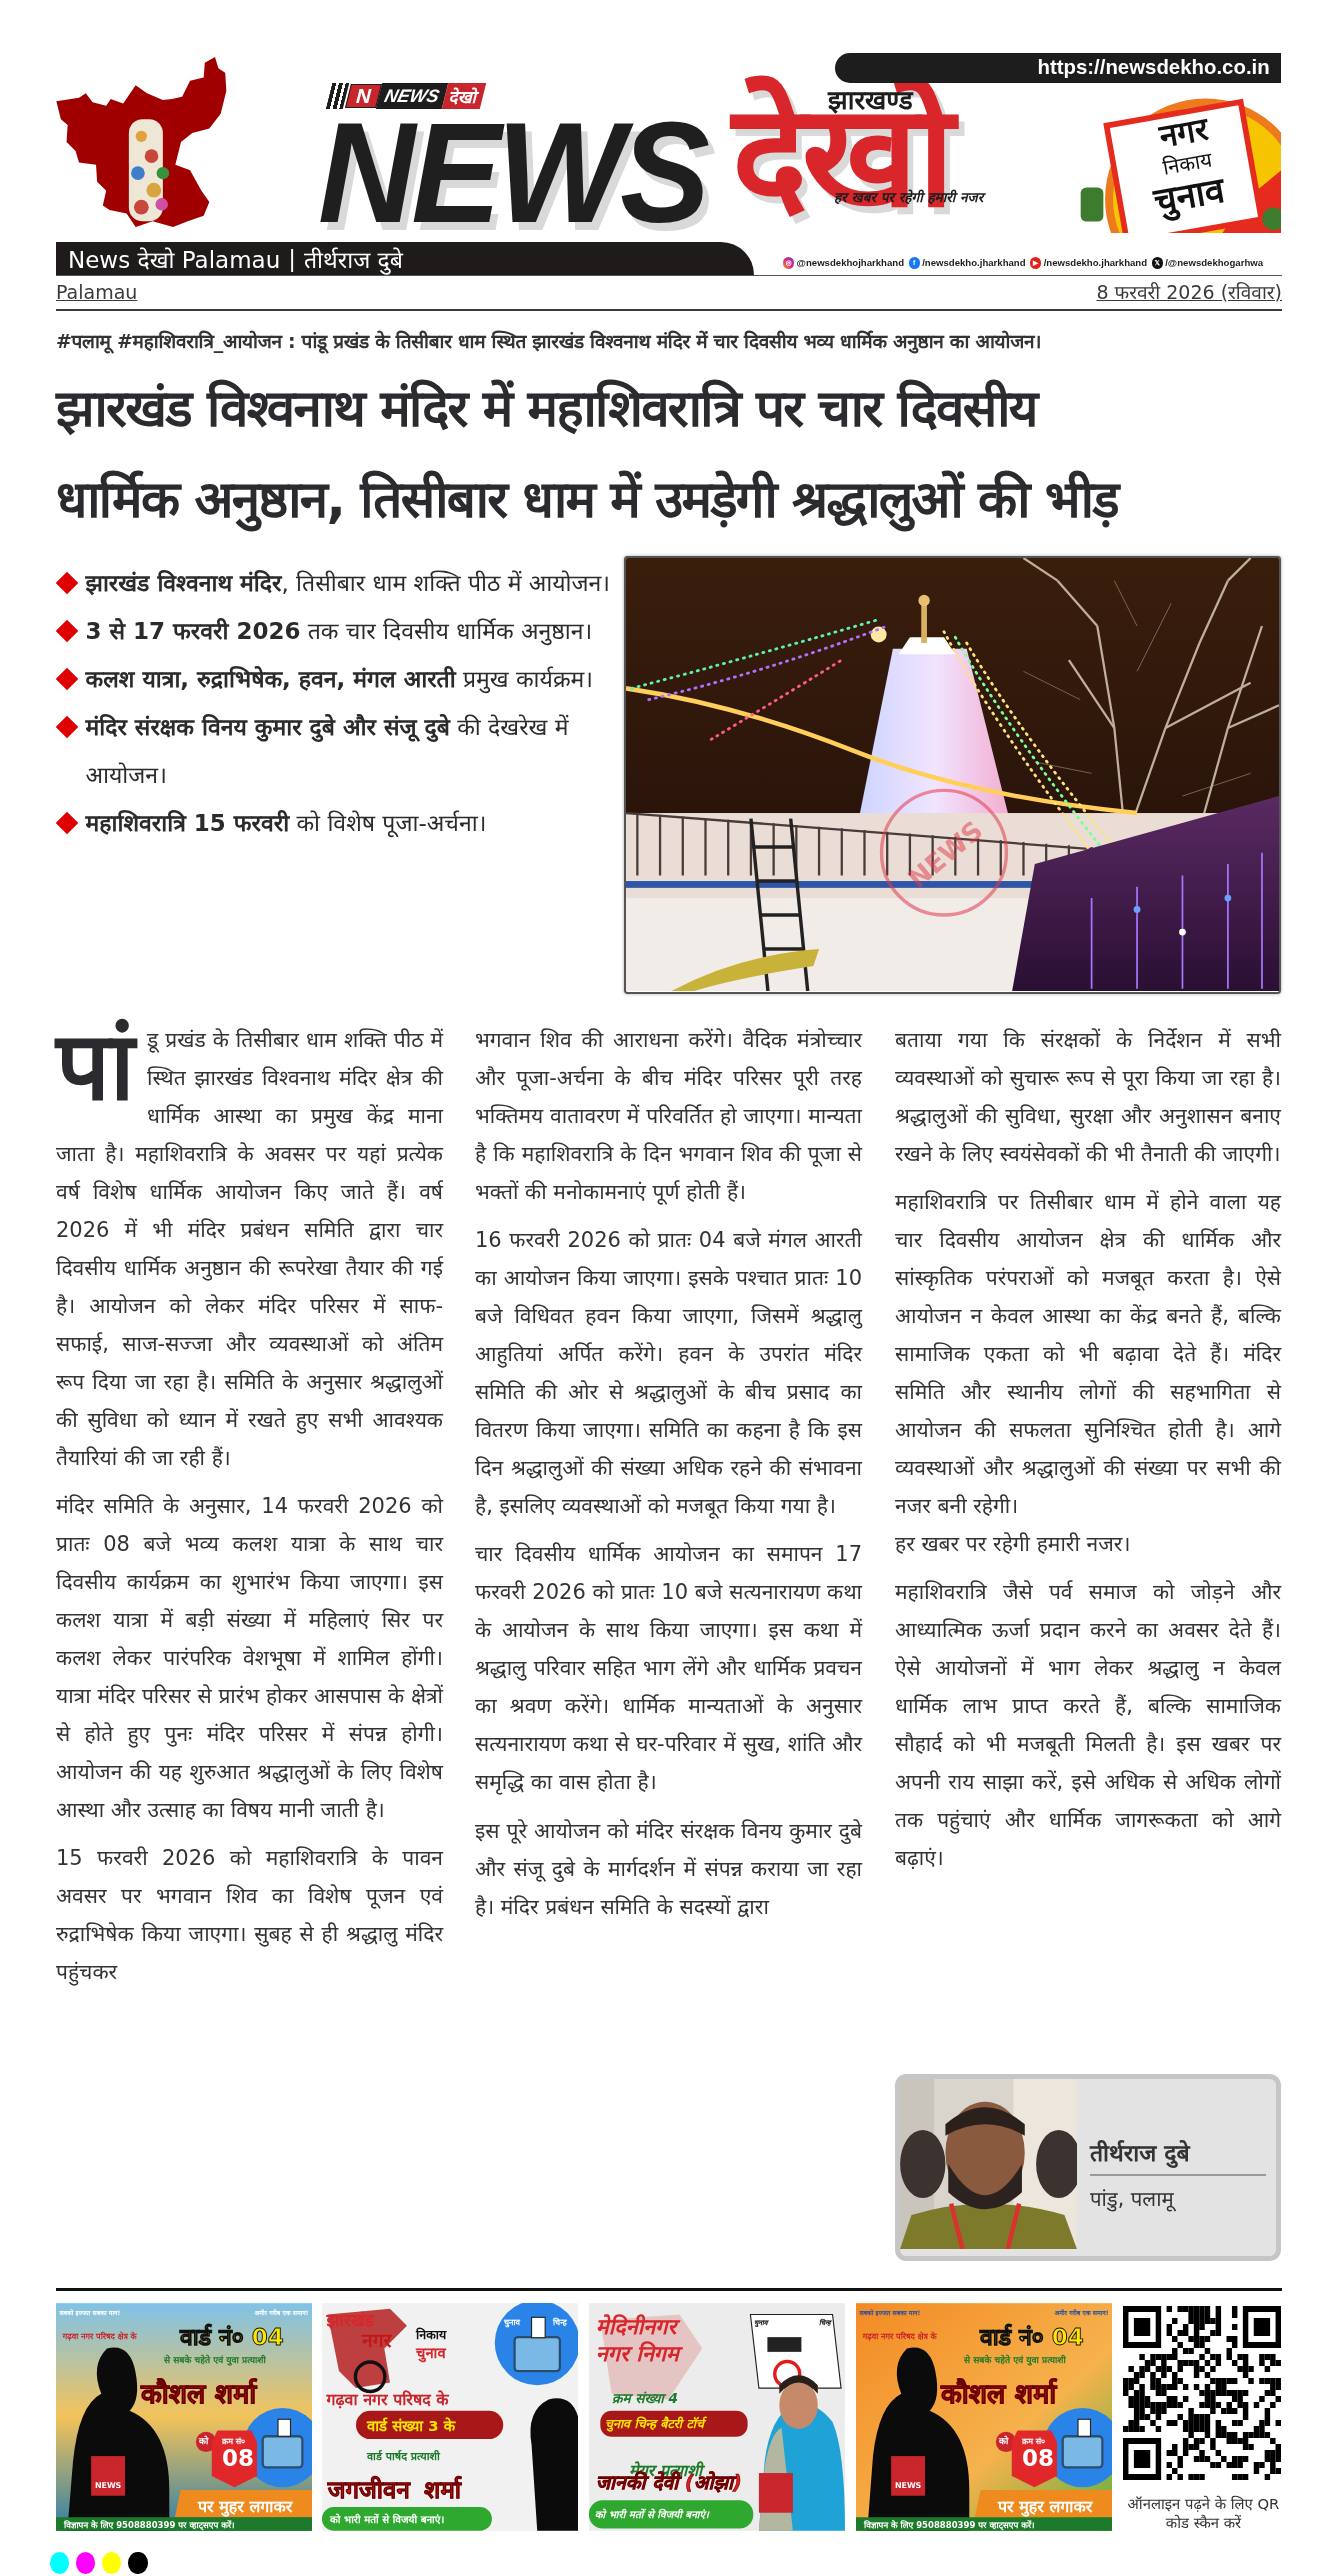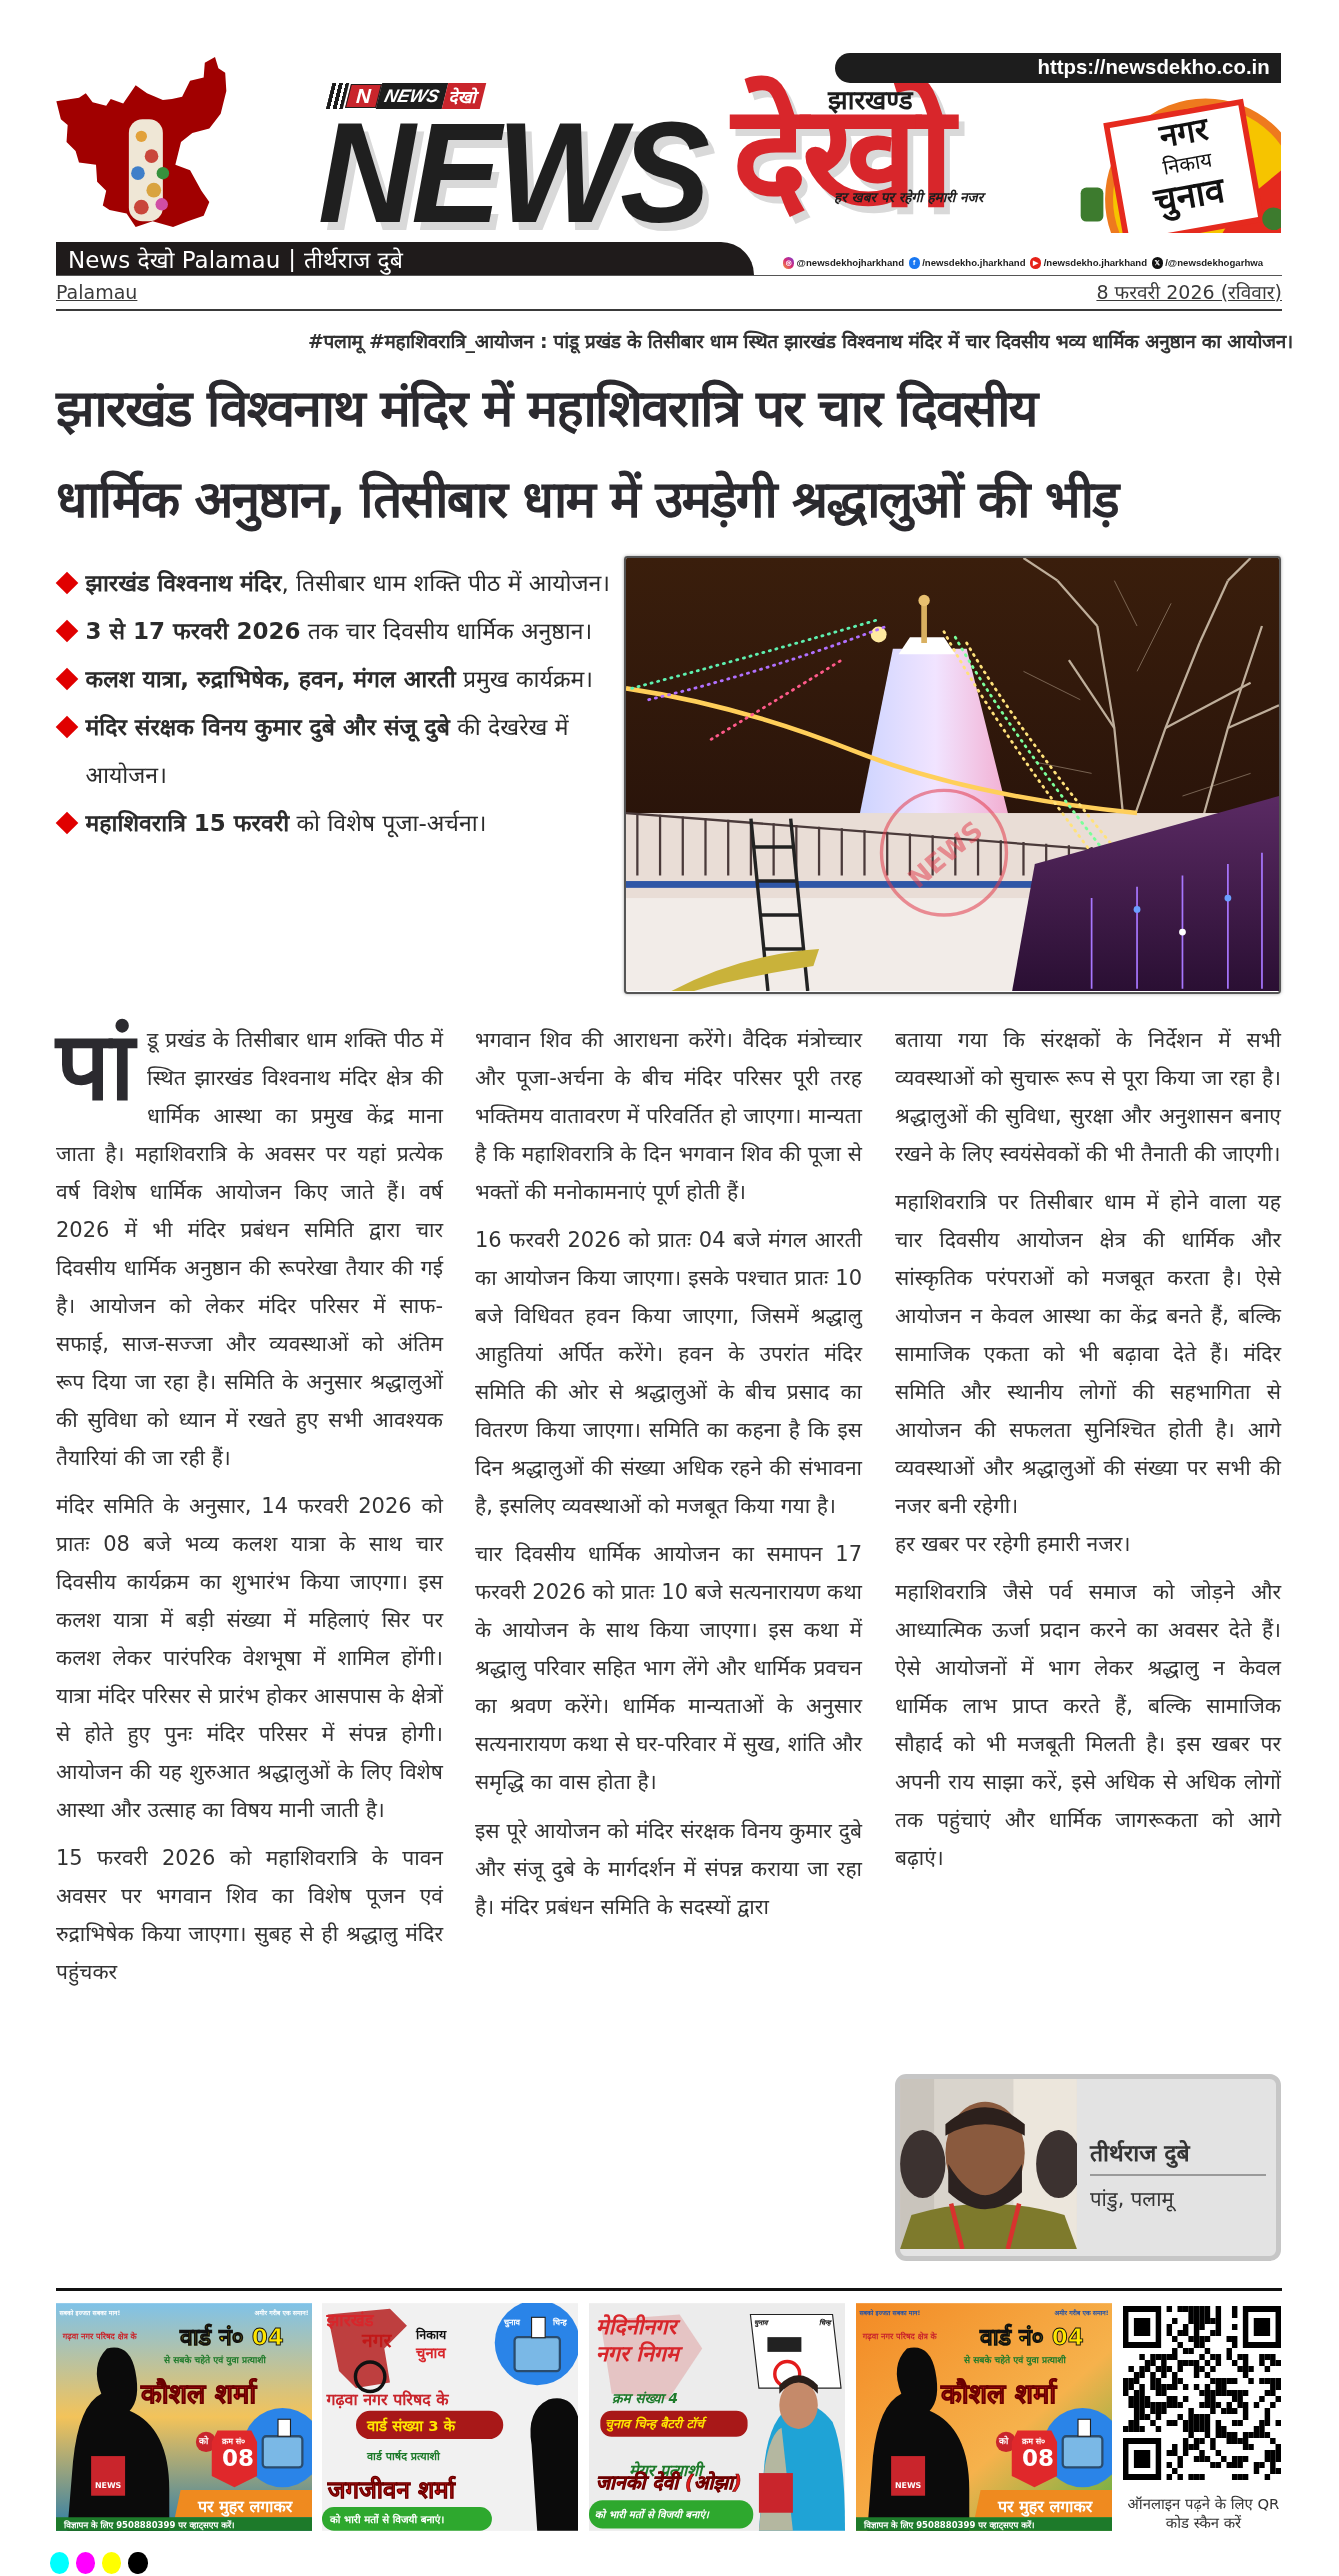--- a/index.html
+++ b/index.html
@@ -28,21 +28,21 @@
   .black-band-text .sep { margin: 0 8px; }
   .social-bar { position: absolute; left: 783px; top: 254px; height: 18px; display: flex; align-items: center; gap: 4.5px; font: bold 9.6px "Liberation Sans", sans-serif; color: #1d1d1d; white-space: nowrap; }
   .social-bar .si { width: 11.3px; height: 11.3px; border-radius: 50%; display: inline-flex; align-items: center; justify-content: center; color: #fff; font-size: 6.8px; font-weight: bold; }
   .social-bar .item { display: flex; align-items: center; gap: 2.3px; }
   .band-rule { position: absolute; left: 56px; top: 275px; width: 1226px; height: 1.1px; background: #555; }
 
   .dateline { position: absolute; left: 56px; top: 278px; width: 1226px; height: 27px; display: flex; justify-content: space-between; align-items: center; font: 19px "DejaVu Sans", sans-serif; color: #3a3a3a; text-decoration: underline; }
   .dateline-rule { position: absolute; left: 56px; top: 309px; width: 1226px; height: 1.7px; background: #3a3a3a; }
 
   
-  .kicker { position: absolute; left: 56px; top: 328px; width: 1237px; font: bold 19px "DejaVu Sans", sans-serif; color: #333; white-space: nowrap; letter-spacing: -0.3px; text-align: right; }
+  .kicker { position: absolute; left: 56px; top: 328px; width: 1237px; font: bold 19px "DejaVu Sans", sans-serif; color: #333; white-space: nowrap; letter-spacing: -0.3px; }
   .headline { position: absolute; left: 56px; top: 363px; width: 1237px; font: bold 51px/91px "DejaVu Sans", sans-serif; color: #2b2a2f; letter-spacing: -1.7px; }
 
   
   .highlights { position: absolute; left: 56px; top: 559px; width: 556px; list-style: none; }
   .highlights li { position: relative; padding-left: 29.5px; font: 23px/48px "DejaVu Sans", sans-serif; color: #2b2b2b; margin-bottom: 0; }
   .highlights li .diamond { position: absolute; left: 3.4px; top: 16px; width: 16px; height: 16px; background: #e00000; transform: rotate(45deg); }
   .highlights li b { font-weight: bold; }
 
   .hero-photo { position: absolute; left: 624px; top: 556px; width: 657px; height: 438px; border: 2.3px solid #555; border-radius: 3.4px; overflow: hidden; box-shadow: 0 0 3.4px rgba(0,0,0,0.35); }
 
@@ -343,21 +343,21 @@
   </svg>
   <div class="ad-text" style="left:4.5px;top:4.5px;font-size:17px;color:#d8262b;">झारखंड</div>
   <div class="ad-text" style="left:40px;top:23px;font-size:19.3px;color:#c21818;">नगर</div>
   <div class="ad-text" style="left:94px;top:23px;font-size:12.5px;color:#111;">निकाय</div>
   <div class="ad-text" style="left:94px;top:39px;font-size:14.8px;color:#d8262b;">चुनाव</div>
   <div class="ad-text" style="left:182px;top:12.5px;font-size:8px;color:#fff;">चुनाव</div>
   <div class="ad-text" style="left:231px;top:12.5px;font-size:8px;color:#fff;">चिन्ह</div>
   <div class="ad-text" style="left:4.5px;top:85px;font-size:16px;color:#c9252c;">गढ़वा नगर परिषद के</div>
   <div class="ad-text" style="left:45px;top:112px;font-size:14.8px;color:#ffe600;">वार्ड संख्या 3 के</div>
   <div class="ad-text" style="left:45px;top:145px;font-size:11px;color:#1d7a2a;">वार्ड पार्षद प्रत्याशी</div>
-  <div class="ad-text" style="left:5.7px;top:169px;font-size:24px;color:#e31b1b;-webkit-text-stroke:0.6px #6a0000;">जगजीवन शर्मा</div>
+  <div class="ad-text" style="left:5.7px;top:169px;font-size:24px;color:#e31b1b;font-family:Liberation Mono, monospace;-webkit-text-stroke:0.6px #6a0000;">जगजीवन शर्मा</div>
   <div class="ad-text" style="left:8px;top:209px;font-size:10.2px;color:#fff;">को भारी मतों से विजयी बनाएं।</div>
 </div>
 
 <div class="ad ad3">
   <svg width="256" height="228" viewBox="0 0 452 402">
     <rect width="452" height="402" fill="#ececec"></rect>
     <path d="M20 30 L160 20 L200 80 L140 170 L40 160 Z" fill="#e2b4b4" opacity="0.7"></path>
     <polygon points="285,20 430,20 445,150 300,150" fill="#fff" stroke="#222" stroke-width="2"></polygon>
     <rect x="315" y="60" width="60" height="26" fill="#222"></rect>
     <circle cx="350" cy="125" r="22" fill="none" stroke="#e31b1b" stroke-width="6"></circle>

